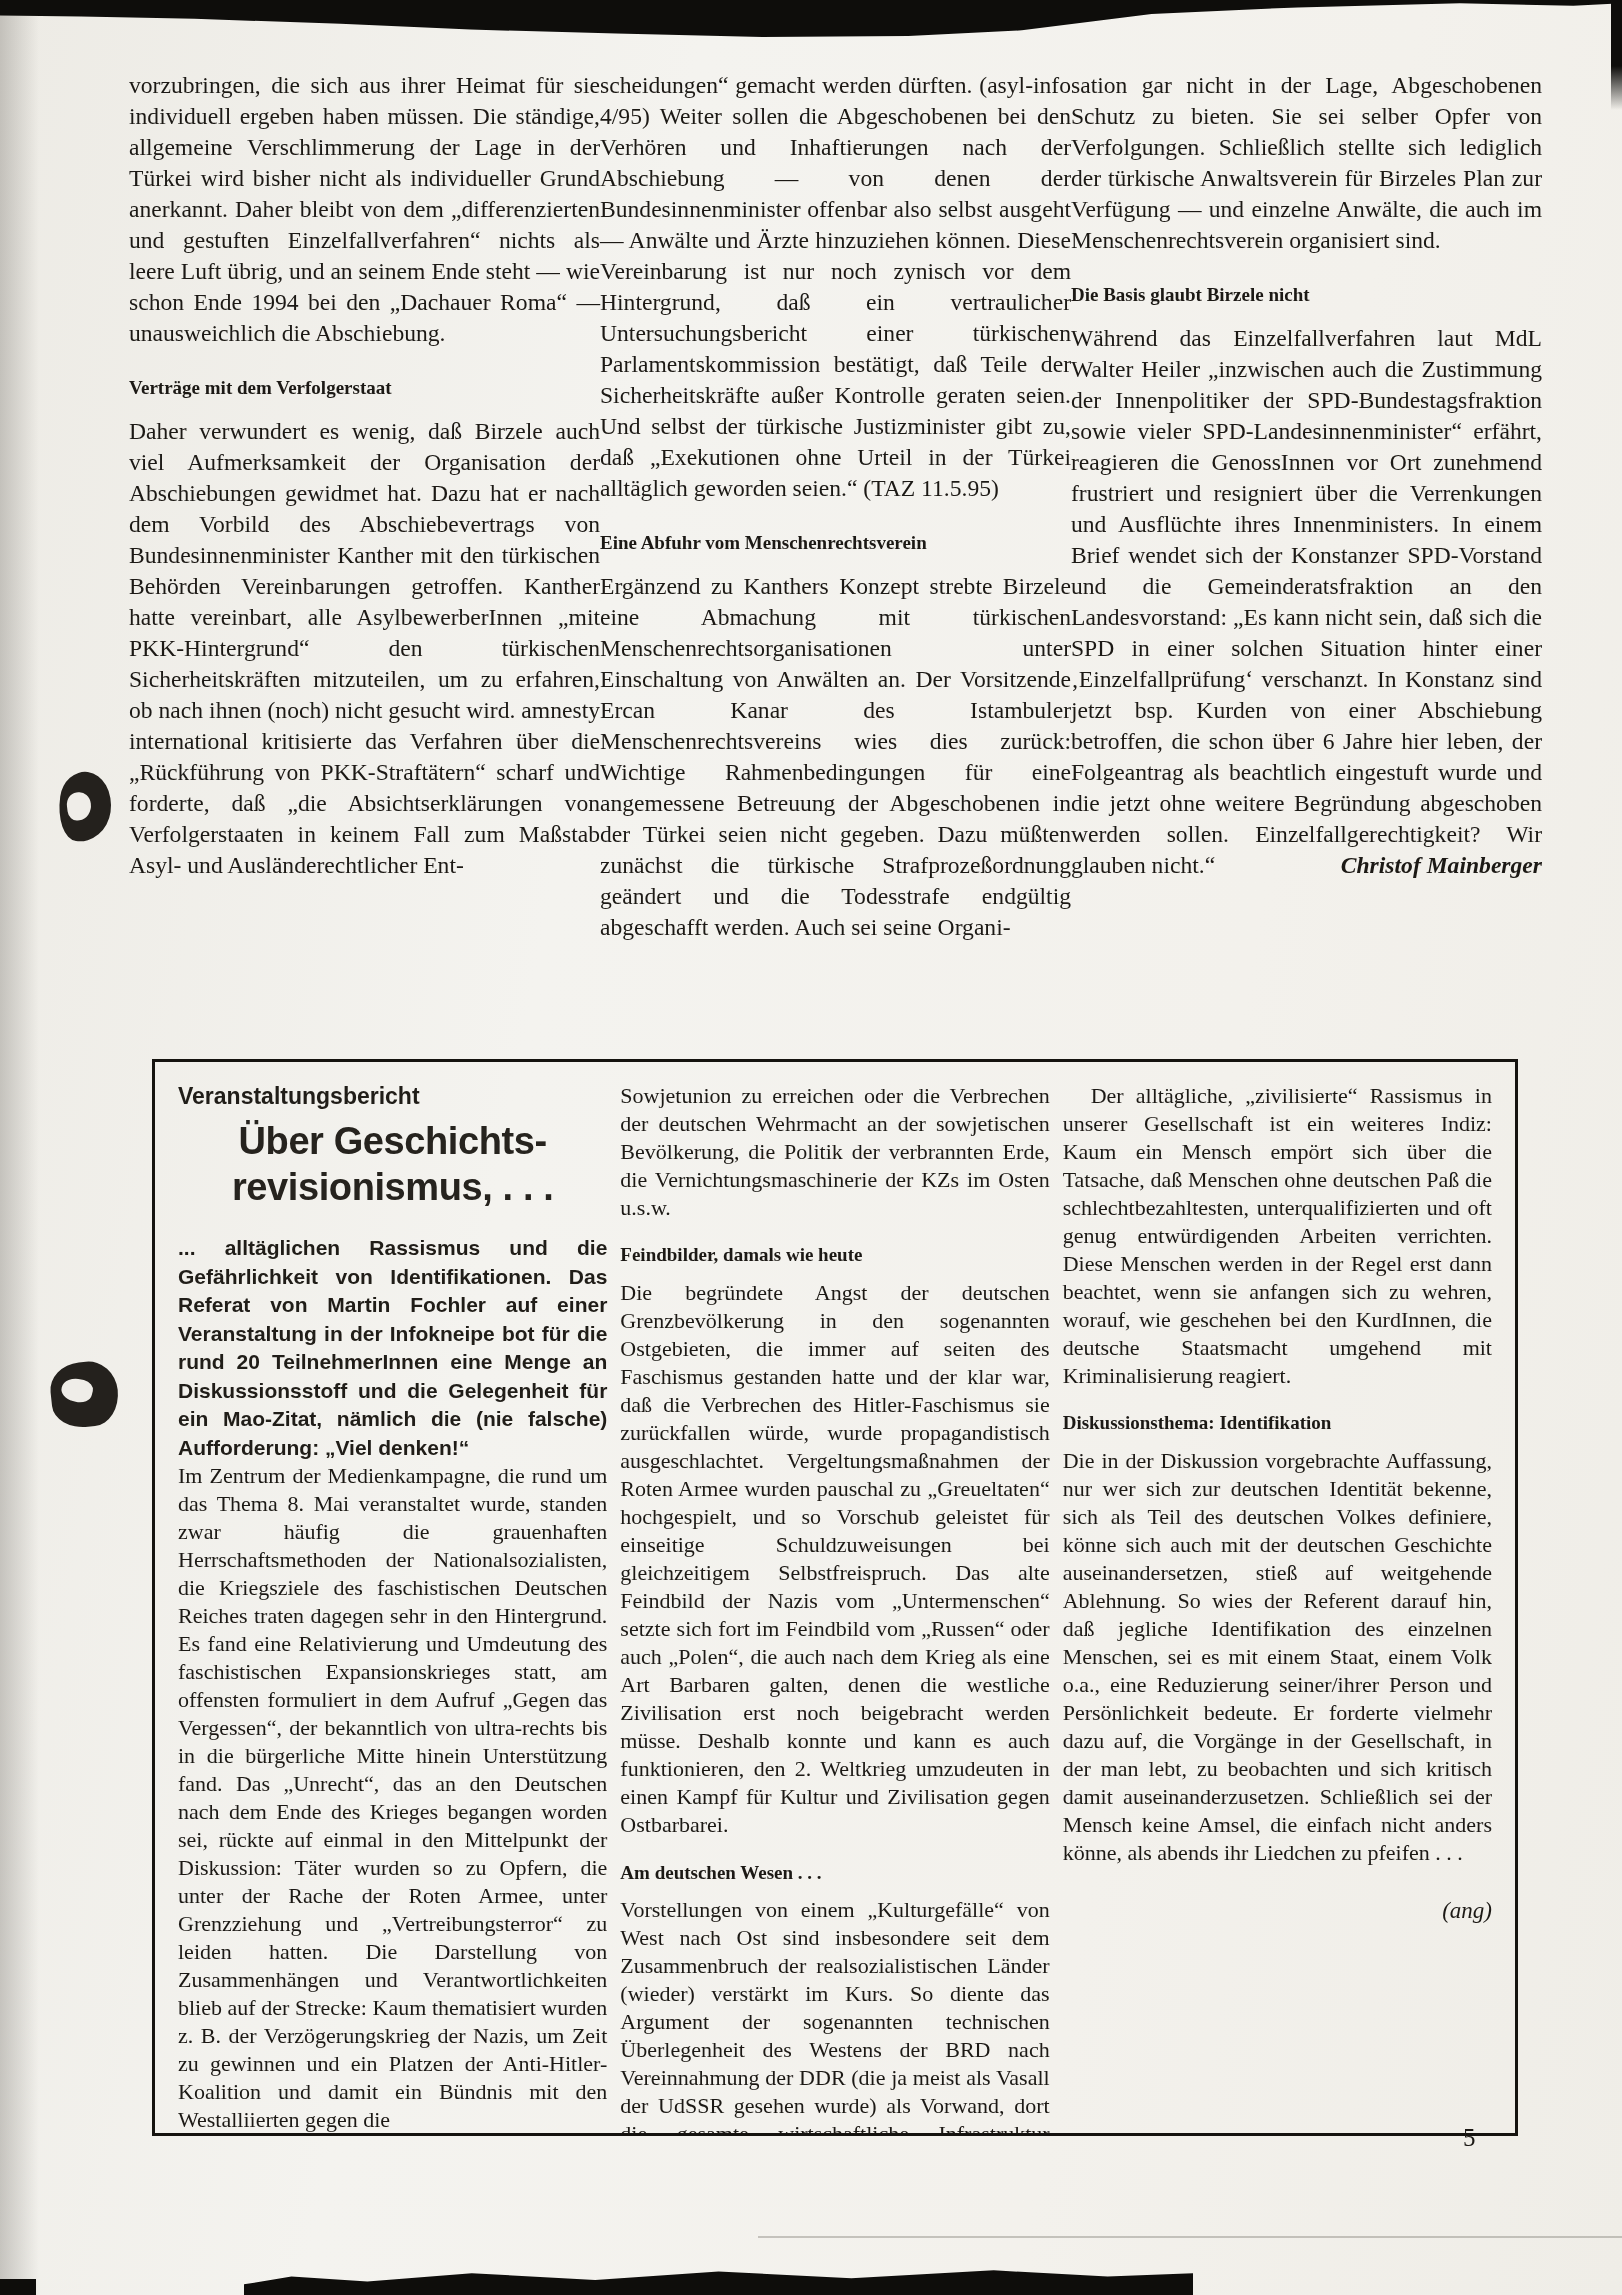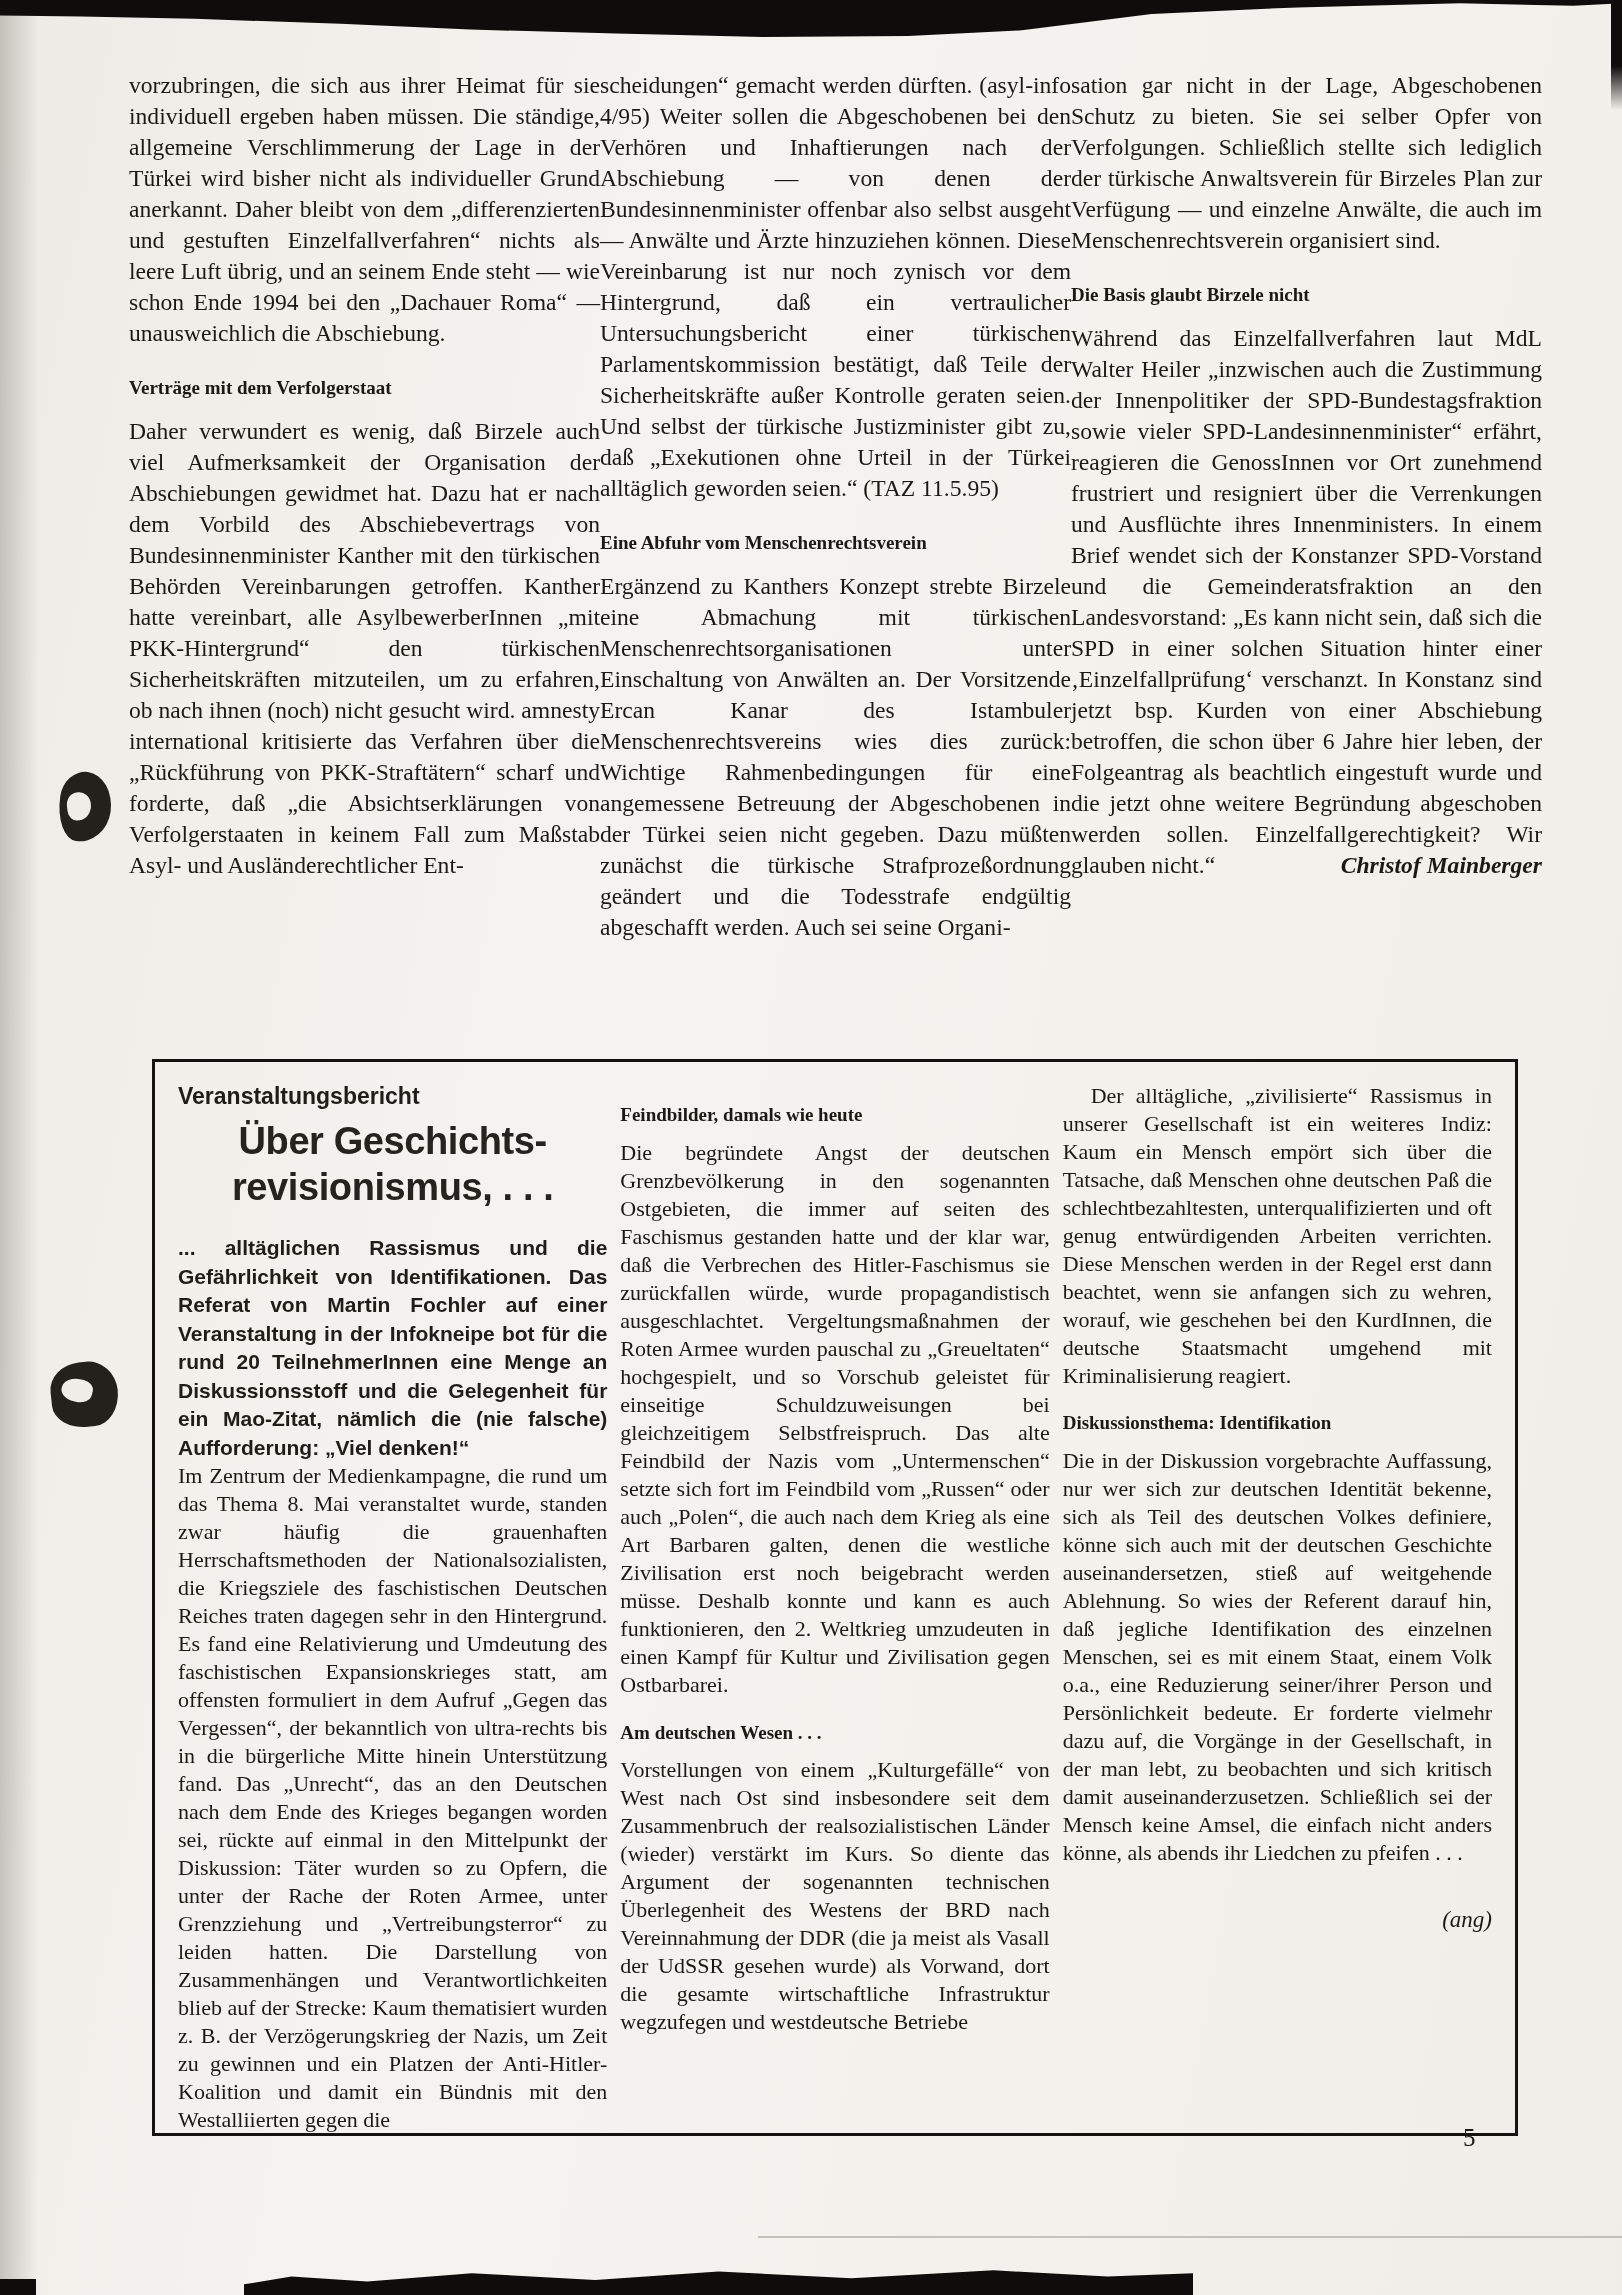--- a/index.html
+++ b/index.html
@@ -37,21 +37,21 @@
     border:3.3px solid #15130f;box-sizing:border-box;padding:19.6px 23px;display:flex;gap:13px;overflow:hidden;}
   .bcol{flex:1;text-align:justify;font-size:22px;line-height:28px;}
   .bcol p{margin:0;}
   .kicker{font-family:"Liberation Sans","DejaVu Sans",sans-serif;font-weight:bold;font-size:23px;line-height:28px;text-align:left;color:#201d18;}
   .btitle{font-family:"Liberation Sans","DejaVu Sans",sans-serif;font-weight:bold;font-size:38px;line-height:46px;letter-spacing:-0.4px;text-align:center;margin:8.1px 0 24.4px;color:#26231e;}
   .btitle span{display:block;}
   .lead{font-family:"Liberation Sans","DejaVu Sans",sans-serif;font-weight:bold;font-size:21px;line-height:28.5px;text-align:justify;margin:0 0 26px;color:#201d18;}
   .bh{font-weight:bold;font-size:19px;line-height:28px;text-align:left;margin:19.6px 0 9.8px;}
   .indent{text-indent:28px;}
   .gap{margin-top:11.4px;}
-  .ang{font-style:italic;text-align:right;margin-top:39px;font-size:23px;}
+  .ang{font-style:italic;text-align:right;margin-top:30px;font-size:23px;}
   .pageno{position:absolute;left:1463px;top:2124px;font-size:25px;}
 </style>
 </head>
 <body>
 
 <div class="page">
 
   <div class="torn-top"></div>
   <div class="torn-top-right"></div>
   <div class="punch punch1"></div>
@@ -79,20 +79,21 @@
     <div class="bcol">
       <div class="kicker">Veranstaltungsbericht</div>
       <h2 class="btitle">
           <span>Über Geschichts-</span>
           <span>revisionismus, . . .</span>
         </h2>
       <p class="lead">... alltäglichen Rassismus und die Gefährlichkeit von Identifikationen. Das Referat von Martin Fochler auf einer Veranstaltung in der Infokneipe bot für die rund 20 TeilnehmerInnen eine Menge an Diskussionsstoff und die Gelegenheit für ein Mao-Zitat, nämlich die (nie falsche) Aufforderung: „Viel denken!“</p>
       <p>Im Zentrum der Medienkampagne, die rund um das Thema 8. Mai veranstaltet wurde, standen zwar häufig die grauenhaften Herrschaftsmethoden der Nationalsozialisten, die Kriegsziele des faschistischen Deutschen Reiches traten dagegen sehr in den Hintergrund. Es fand eine Relativierung und Umdeutung des faschistischen Expansionskrieges statt, am offensten formuliert in dem Aufruf „Gegen das Vergessen“, der bekanntlich von ultra-rechts bis in die bürgerliche Mitte hinein Unterstützung fand. Das „Unrecht“, das an den Deutschen nach dem Ende des Krieges begangen worden sei, rückte auf einmal in den Mittelpunkt der Diskussion: Täter wurden so zu Opfern, die unter der Rache der Roten Armee, unter Grenzziehung und „Vertreibungsterror“ zu leiden hatten. Die Darstellung von Zusammenhängen und Verantwortlichkeiten blieb auf der Strecke: Kaum thematisiert wurden z. B. der Verzögerungskrieg der Nazis, um Zeit zu gewinnen und ein Platzen der Anti-Hitler-Koalition und damit ein Bündnis mit den Westalliierten gegen die</p>
     </div>
     <div class="bcol">
+      <p>Sowjetunion zu erreichen oder die Verbrechen der deutschen Wehrmacht an der sowjetischen Bevölkerung, die Politik der verbrannten Erde, die Vernichtungsmaschinerie der KZs im Osten u.s.w.</p>
       <h4 class="bh">Feindbilder, damals wie heute</h4>
       <p>Die begründete Angst der deutschen Grenzbevölkerung in den sogenannten Ostgebieten, die immer auf seiten des Faschismus gestanden hatte und der klar war, daß die Verbrechen des Hitler-Faschismus sie zurückfallen würde, wurde propagandistisch ausgeschlachtet. Vergeltungsmaßnahmen der Roten Armee wurden pauschal zu „Greueltaten“ hochgespielt, und so Vorschub geleistet für einseitige Schuldzuweisungen bei gleichzeitigem Selbstfreispruch. Das alte Feindbild der Nazis vom „Untermenschen“ setzte sich fort im Feindbild vom „Russen“ oder auch „Polen“, die auch nach dem Krieg als eine Art Barbaren galten, denen die westliche Zivilisation erst noch beigebracht werden müsse. Deshalb konnte und kann es auch funktionieren, den 2. Weltkrieg umzudeuten in einen Kampf für Kultur und Zivilisation gegen Ostbarbarei.</p>
       <h4 class="bh">Am deutschen Wesen . . .</h4>
       <p>Vorstellungen von einem „Kulturgefälle“ von West nach Ost sind insbesondere seit dem Zusammenbruch der realsozialistischen Länder (wieder) verstärkt im Kurs. So diente das Argument der sogenannten technischen Überlegenheit des Westens der BRD nach Vereinnahmung der DDR (die ja meist als Vasall der UdSSR gesehen wurde) als Vorwand, dort die gesamte wirtschaftliche Infrastruktur wegzufegen und westdeutsche Betriebe</p>
     </div>
     <div class="bcol">
       <p class="indent gap">Der alltägliche, „zivilisierte“ Rassismus in unserer Gesellschaft ist ein weiteres Indiz: Kaum ein Mensch empört sich über die Tatsache, daß Menschen ohne deutschen Paß die schlechtbezahltesten, unterqualifizierten und oft genug entwürdigenden Arbeiten verrichten. Diese Menschen werden in der Regel erst dann beachtet, wenn sie anfangen sich zu wehren, worauf, wie geschehen bei den KurdInnen, die deutsche Staatsmacht umgehend mit Kriminalisierung reagiert.</p>
       <h4 class="bh">Diskussionsthema: Identifikation</h4>
       <p>Die in der Diskussion vorgebrachte Auffassung, nur wer sich zur deutschen Identität bekenne, sich als Teil des deutschen Volkes definiere, könne sich auch mit der deutschen Geschichte auseinandersetzen, stieß auf weitgehende Ablehnung. So wies der Referent darauf hin, daß jegliche Identifikation des einzelnen Menschen, sei es mit einem Staat, einem Volk o.a., eine Reduzierung seiner/ihrer Person und Persönlichkeit bedeute. Er forderte vielmehr dazu auf, die Vorgänge in der Gesellschaft, in der man lebt, zu beobachten und sich kritisch damit auseinanderzusetzen. Schließlich sei der Mensch keine Amsel, die einfach nicht anders könne, als abends ihr Liedchen zu pfeifen . . .</p>
       <div class="ang">(ang)</div>

